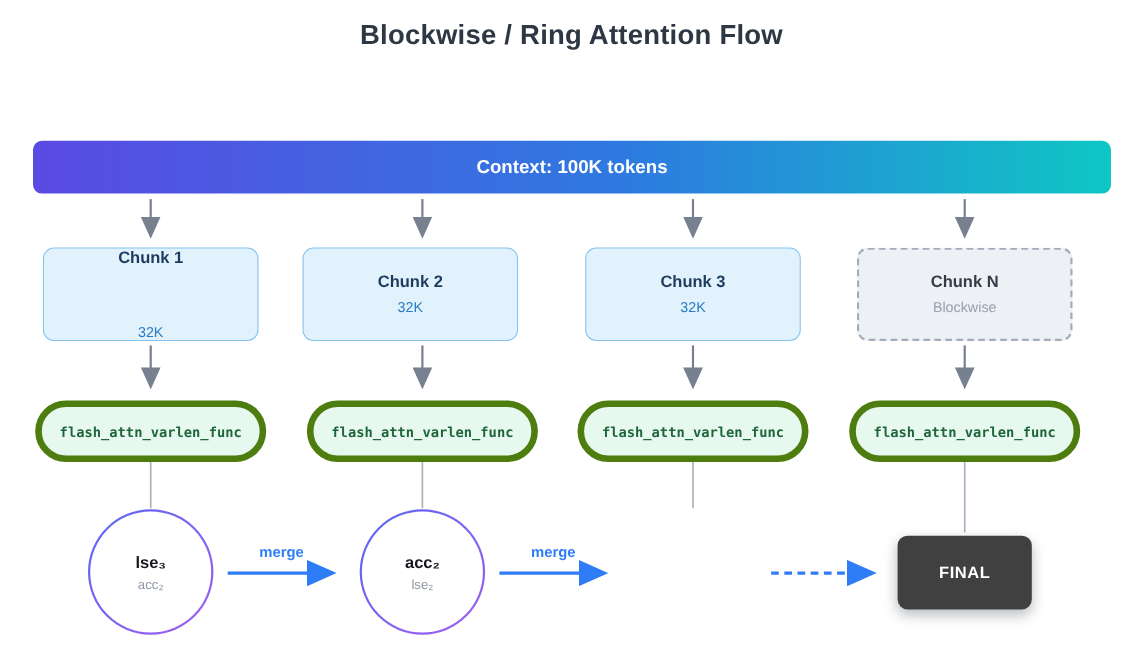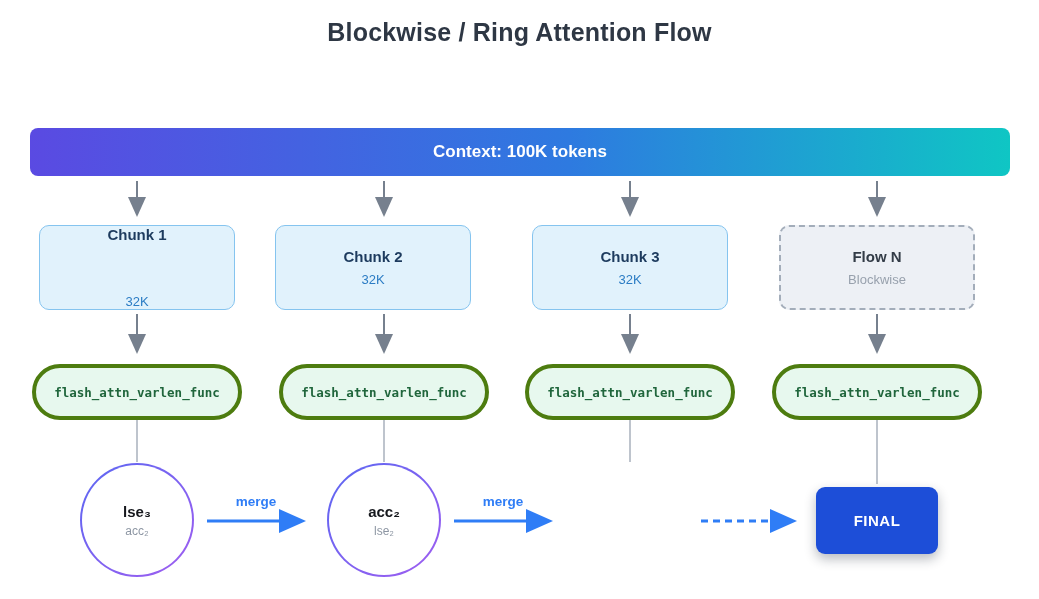--- a/index.html
+++ b/index.html
@@ -31,21 +31,21 @@
   }
   .chunk .chunk-name{font-size:15px;font-weight:bold;color:#1d3b5e;}
   .chunk .chunk-size{font-size:13px;color:#2b7cc4;}
   .chunk--dashed{
     background:#edf0f5;border:2px dashed #a3adba;
   }
   .chunk--dashed .chunk-name{color:#333c47;}
   .chunk--dashed .chunk-size{color:#98a1ad;}
   .pill{
     position:absolute;top:364px;width:210px;height:56px;
-    background:#e7f8ee;border:4px solid #4d7c0f;border-radius:28px;
+    background:#e7f8ee;border:6px solid #4d7c0f;border-radius:28px;
     display:flex;align-items:center;justify-content:center;
     box-sizing:border-box;
     font-family:"DejaVu Sans Mono",monospace;
     font-size:12.5px;font-weight:600;color:#20663c;
   }
   .circle-wrap{
     position:absolute;top:463px;width:114px;height:114px;border-radius:50%;
     background:linear-gradient(135deg,#5a67f2 0%,#a05df0 100%);
     display:flex;align-items:center;justify-content:center;
   }
@@ -54,21 +54,21 @@
     display:flex;flex-direction:column;align-items:center;justify-content:center;gap:4px;
   }
   .circle-main{font-size:15px;font-weight:bold;color:#16181d;}
   .circle-sub{font-size:12px;color:#8d96a3;}
   .merge-label{
     position:absolute;top:494px;transform:translateX(-50%);
     color:#2f7df6;font-weight:bold;font-size:13.5px;
   }
   .final-box{
     position:absolute;left:816px;top:487px;width:122px;height:67px;
-    background:#1d4ed8;border-radius:9px;
+    background:#404040;border-radius:9px;
     display:flex;align-items:center;justify-content:center;
     color:#ffffff;font-weight:bold;font-size:15px;letter-spacing:0.5px;
     box-shadow:0 5px 12px rgba(20,30,45,0.3);
   }
 </style>
 </head>
 <body>
 
 <div class="canvas">
 
@@ -114,21 +114,21 @@
   </div>
   <div class="chunk" style="left:275px;">
     <div class="chunk-name">Chunk 2</div>
     <div class="chunk-size">32K</div>
   </div>
   <div class="chunk" style="left:532px;">
     <div class="chunk-name">Chunk 3</div>
     <div class="chunk-size">32K</div>
   </div>
   <div class="chunk chunk--dashed" style="left:779px;">
-    <div class="chunk-name">Flow N</div>
+    <div class="chunk-name">Chunk N</div>
     <div class="chunk-size">Blockwise</div>
   </div>
 
   <div class="pill" style="left:32px;">flash_attn_varlen_func</div>
   <div class="pill" style="left:279px;">flash_attn_varlen_func</div>
   <div class="pill" style="left:525px;">flash_attn_varlen_func</div>
   <div class="pill" style="left:772px;">flash_attn_varlen_func</div>
 
   <div class="circle-wrap" style="left:80px;">
     <div class="circle-inner">

